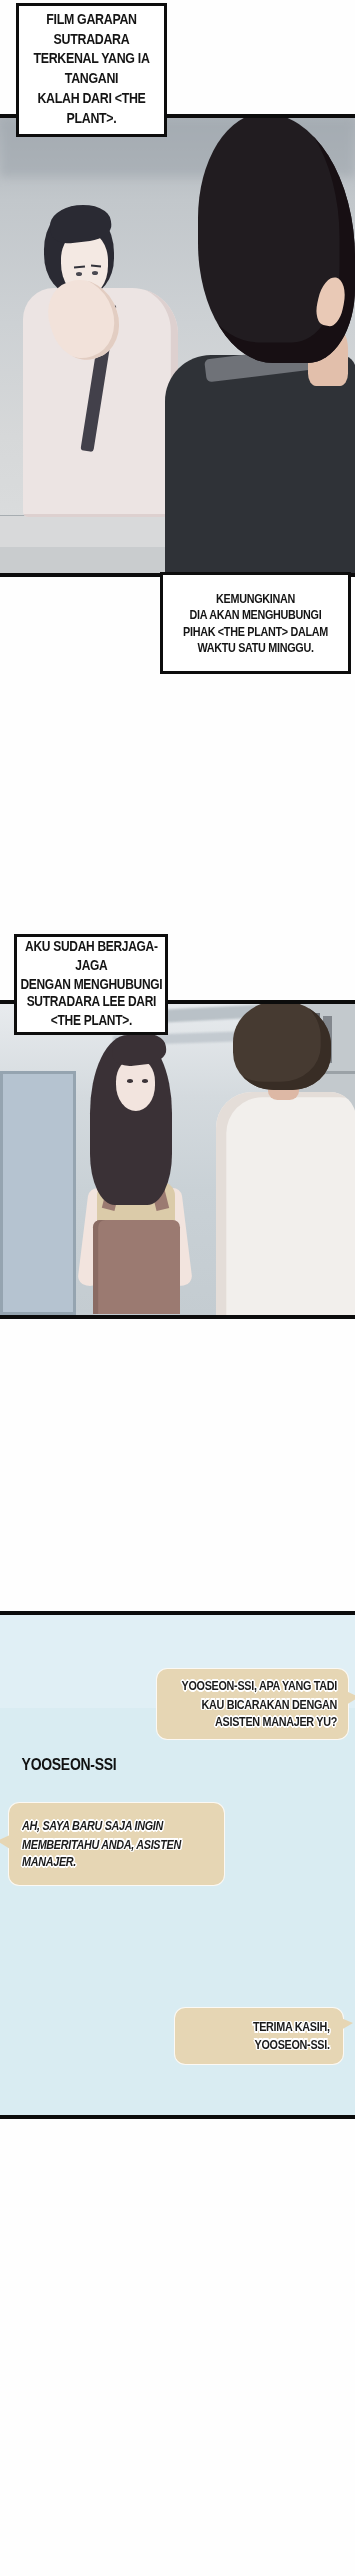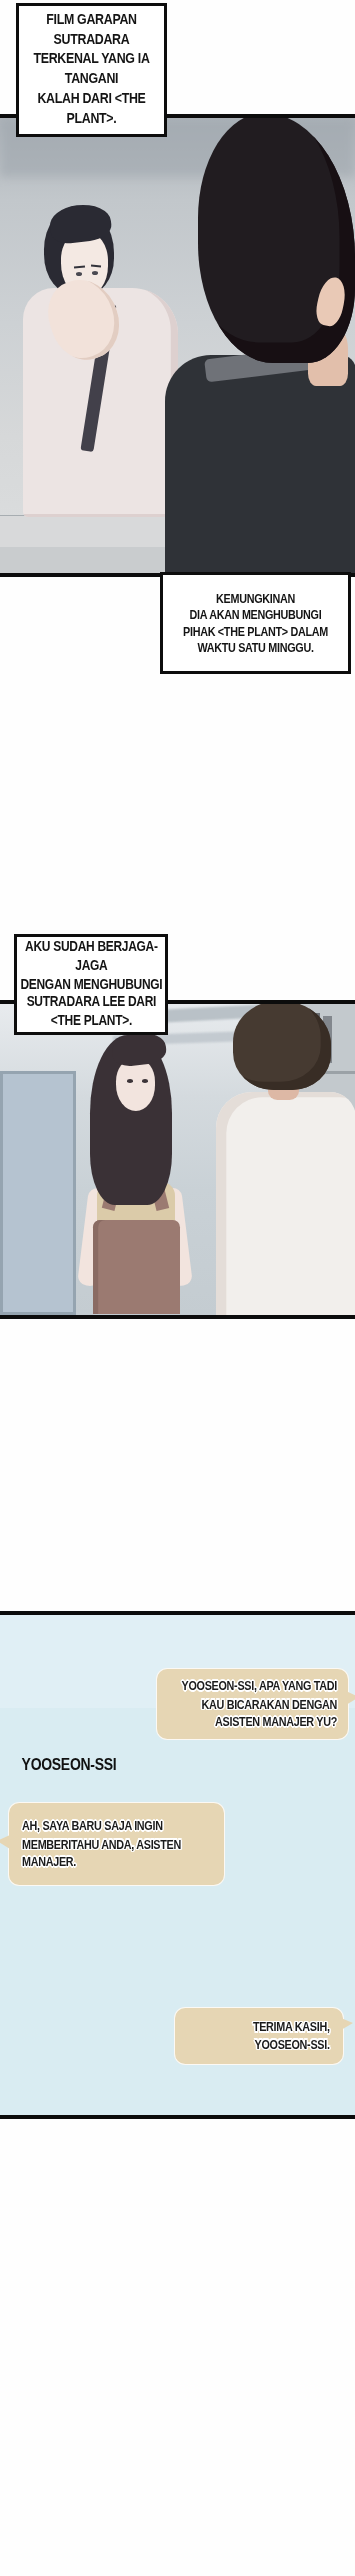--- a/index.html
+++ b/index.html
@@ -111,21 +111,21 @@
 
     <div class="bubble" style="left:156px;top:33px;width:193px;height:72px;justify-content:flex-end;padding:0 11px;margin-top:20px;">
       <div class="tail" style="right:-11.3px;top:21.6px;border-top:6.2px solid transparent;border-bottom:8.2px solid transparent;border-left:13.4px solid #e6d6b4;"></div>
       <span class="btext halo" style="font-size:10.8px;line-height:1.45;text-align:right;">YOOSEON-SSI, APA YANG TADI
 KAU BICARAKAN DENGAN
 ASISTEN MANAJER YU?</span>
     </div>
 
     <div class="abs" style="left:21.6px;top:141px;font-size:14px;font-weight:700;color:#111;letter-spacing:-0.3px;transform:scaleY(1.15);">YOOSEON-SSI</div>
 
-    <div class="bubble" style="left:7.7px;top:187px;width:217px;height:84px;padding:0 13.4px;">
+    <div class="bubble" style="left:7.7px;top:187px;width:217px;height:84px;padding:0 13.4px;font-style:italic;">
       <div class="tail" style="left:-11.3px;top:32px;border-top:6.2px solid transparent;border-bottom:8.2px solid transparent;border-right:13.4px solid #e6d6b4;"></div>
       <span class="btext halo" style="font-size:10.8px;line-height:1.45;text-align:left;">AH, SAYA BARU SAJA INGIN
 MEMBERITAHU ANDA, ASISTEN
 MANAJER.</span>
     </div>
 
 
     <div class="bubble" style="left:174px;top:392px;width:170px;height:58px;justify-content:flex-end;padding:0 13.4px;">
       <div class="tail" style="right:-10.3px;top:10.3px;border-top:5.2px solid transparent;border-bottom:7.2px solid transparent;border-left:12.4px solid #e6d6b4;"></div>
       <span class="btext halo" style="font-size:10.8px;line-height:1.4;text-align:right;">TERIMA KASIH,

